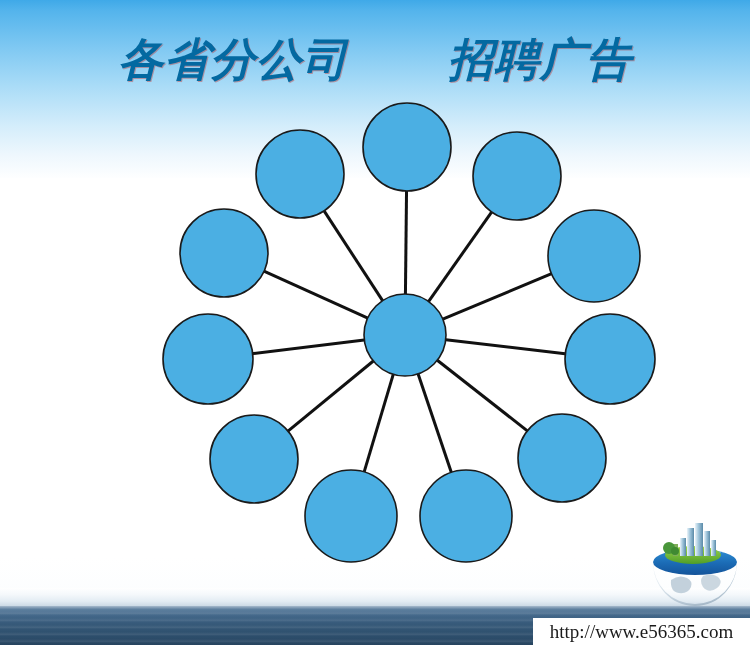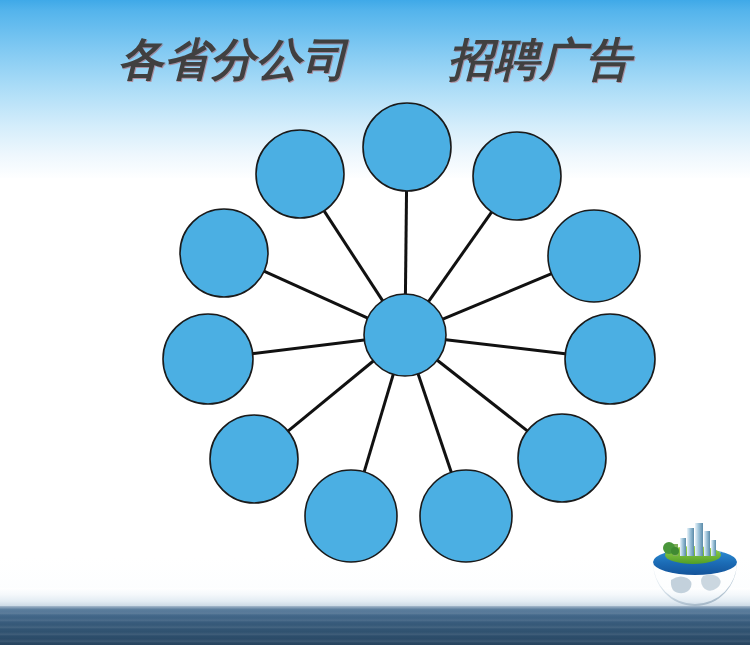--- a/index.html
+++ b/index.html
@@ -98,21 +98,21 @@
     width: 750px;
     text-align: center;
     z-index: 6;
   }
   .title-text {
     display: inline-block;
     font-family: "DejaVu Sans", "Liberation Sans", sans-serif;
     font-size: 45px;
     font-weight: bold;
     font-style: italic;
-    color: #404040;
+    color: #0369a1;
     letter-spacing: 1px;
     white-space: pre;
     line-height: 1.05;
     text-shadow: 1px 1px 0 rgba(200,20,10,0.35);
   }
 
   
   #diagram {
     position: absolute;
     left: 0;
@@ -237,14 +237,17 @@
     <rect x="42" y="10" width="7" height="28" fill="url(#towerG)"></rect>
     <rect x="50" y="5" width="8" height="33" fill="url(#towerG)"></rect>
     <rect x="59" y="13" width="6" height="25" fill="url(#towerG)"></rect>
     <rect x="35" y="20" width="6" height="18" fill="url(#towerG)"></rect>
     <rect x="66" y="22" width="5" height="16" fill="url(#towerG)"></rect>
     <rect x="28" y="26" width="5" height="12" fill="#7fae5a"></rect>
     <circle cx="24" cy="30" r="6" fill="#49963a"></circle>
     <circle cx="30" cy="33" r="4" fill="#3f8a32"></circle>
   </svg>
 
+  <div class="watermark-box">
+    <span class="watermark-text">http://www.e56365.com</span>
+  </div>
 
 </div>
 
 </body></html>

